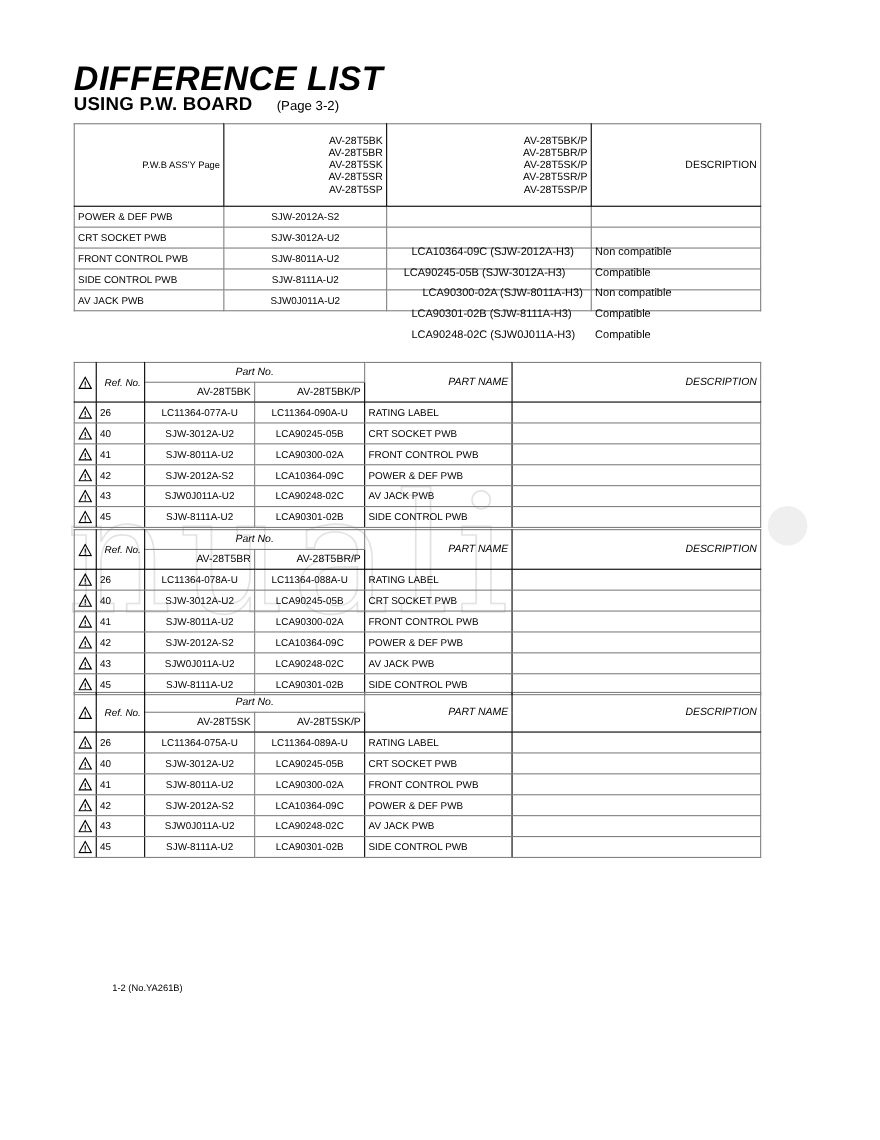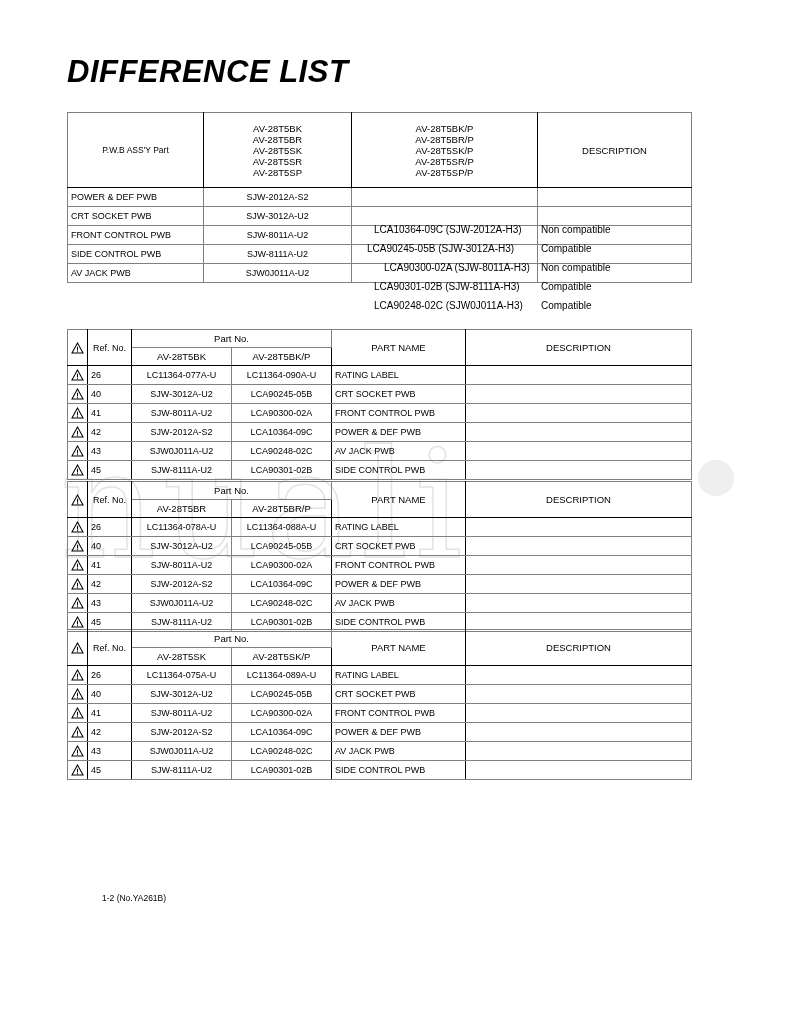--- a/index.html
+++ b/index.html
@@ -101,21 +101,21 @@
     padding: 0 3px;
     vertical-align: middle;
     background: transparent;
   }
   table.tbl th { font-size: 9.5px; }
   .c { text-align: center; }
   .l { text-align: left; }
 
   
   table.tbl { border: 1.6px solid #000; }
-  .thick-b { border-bottom: 1.6px solid #000 !important; }
+  .thick-b { border-bottom: 1.6px solid #000 !important; text-align: right; }
   .thick-r { border-right: 1.6px solid #000 !important; }
   .thick-l { border-left: 1.6px solid #000 !important; }
 
   
   #t1 { left: 67px; top: 112px; width: 624px; }
   #t1 .hdr-cell { height: 74px; }
   #t1 td { height: 18px; }
   #t1 .namecol { font-size: 8.5px; }
 
   
@@ -126,21 +126,21 @@
     top: 50%;
     transform: translateY(-50%);
     white-space: nowrap;
     font-size: 10px;
     margin-top: 32px;
   }
 
   
   table.parts { width: 624px; left: 67px; }
   table.parts td, table.parts th { height: 18px; }
-  table.parts .hrow1 th { height: 17px; }
+  table.parts .hrow1 th { height: 17px; font-style: italic; }
   table.parts .hrow2 th { height: 17px; }
 
   #t2 { top: 329px; }
   #t3 { top: 481px; }
   #t4 { top: 629px; }
 
   
   .warn-icon { display: inline-block; width: 13px; height: 12px; vertical-align: middle; }
   .warn-icon svg { display: block; }
 </style>
@@ -149,31 +149,35 @@
 
 <div id="page">
 
   <div id="watermark">
     <div class="wm-text">nuali</div>
     <div class="wm-dot"></div>
   </div>
 
   <div class="doc-title">DIFFERENCE LIST</div>
 
+  <div class="section-head" id="sec1">
+    <span class="sh-title">USING P.W. BOARD</span>
+    <span class="sh-page">(Page 3-2)</span>
+  </div>
 
   <table class="tbl" id="t1">
     <colgroup>
       <col style="width:136px">
         <col style="width:148px">
         <col style="width:186px">
         <col style="width:154px">
     </colgroup>
     <tbody id="t1-body">
         <tr>
-          <th class="hdr-cell c thick-b thick-r namecol">P.W.B ASS'Y Part</th>
+          <th class="hdr-cell c thick-b thick-r namecol">P.W.B ASS'Y Page</th>
           <th class="hdr-cell c thick-b thick-r">
             <div>AV-28T5BK</div>
             <div>AV-28T5BR</div>
             <div>AV-28T5SK</div>
             <div>AV-28T5SR</div>
             <div>AV-28T5SP</div>
           </th>
           <th class="hdr-cell c thick-b thick-r">
             <div>AV-28T5BK/P</div>
             <div>AV-28T5BR/P</div>

